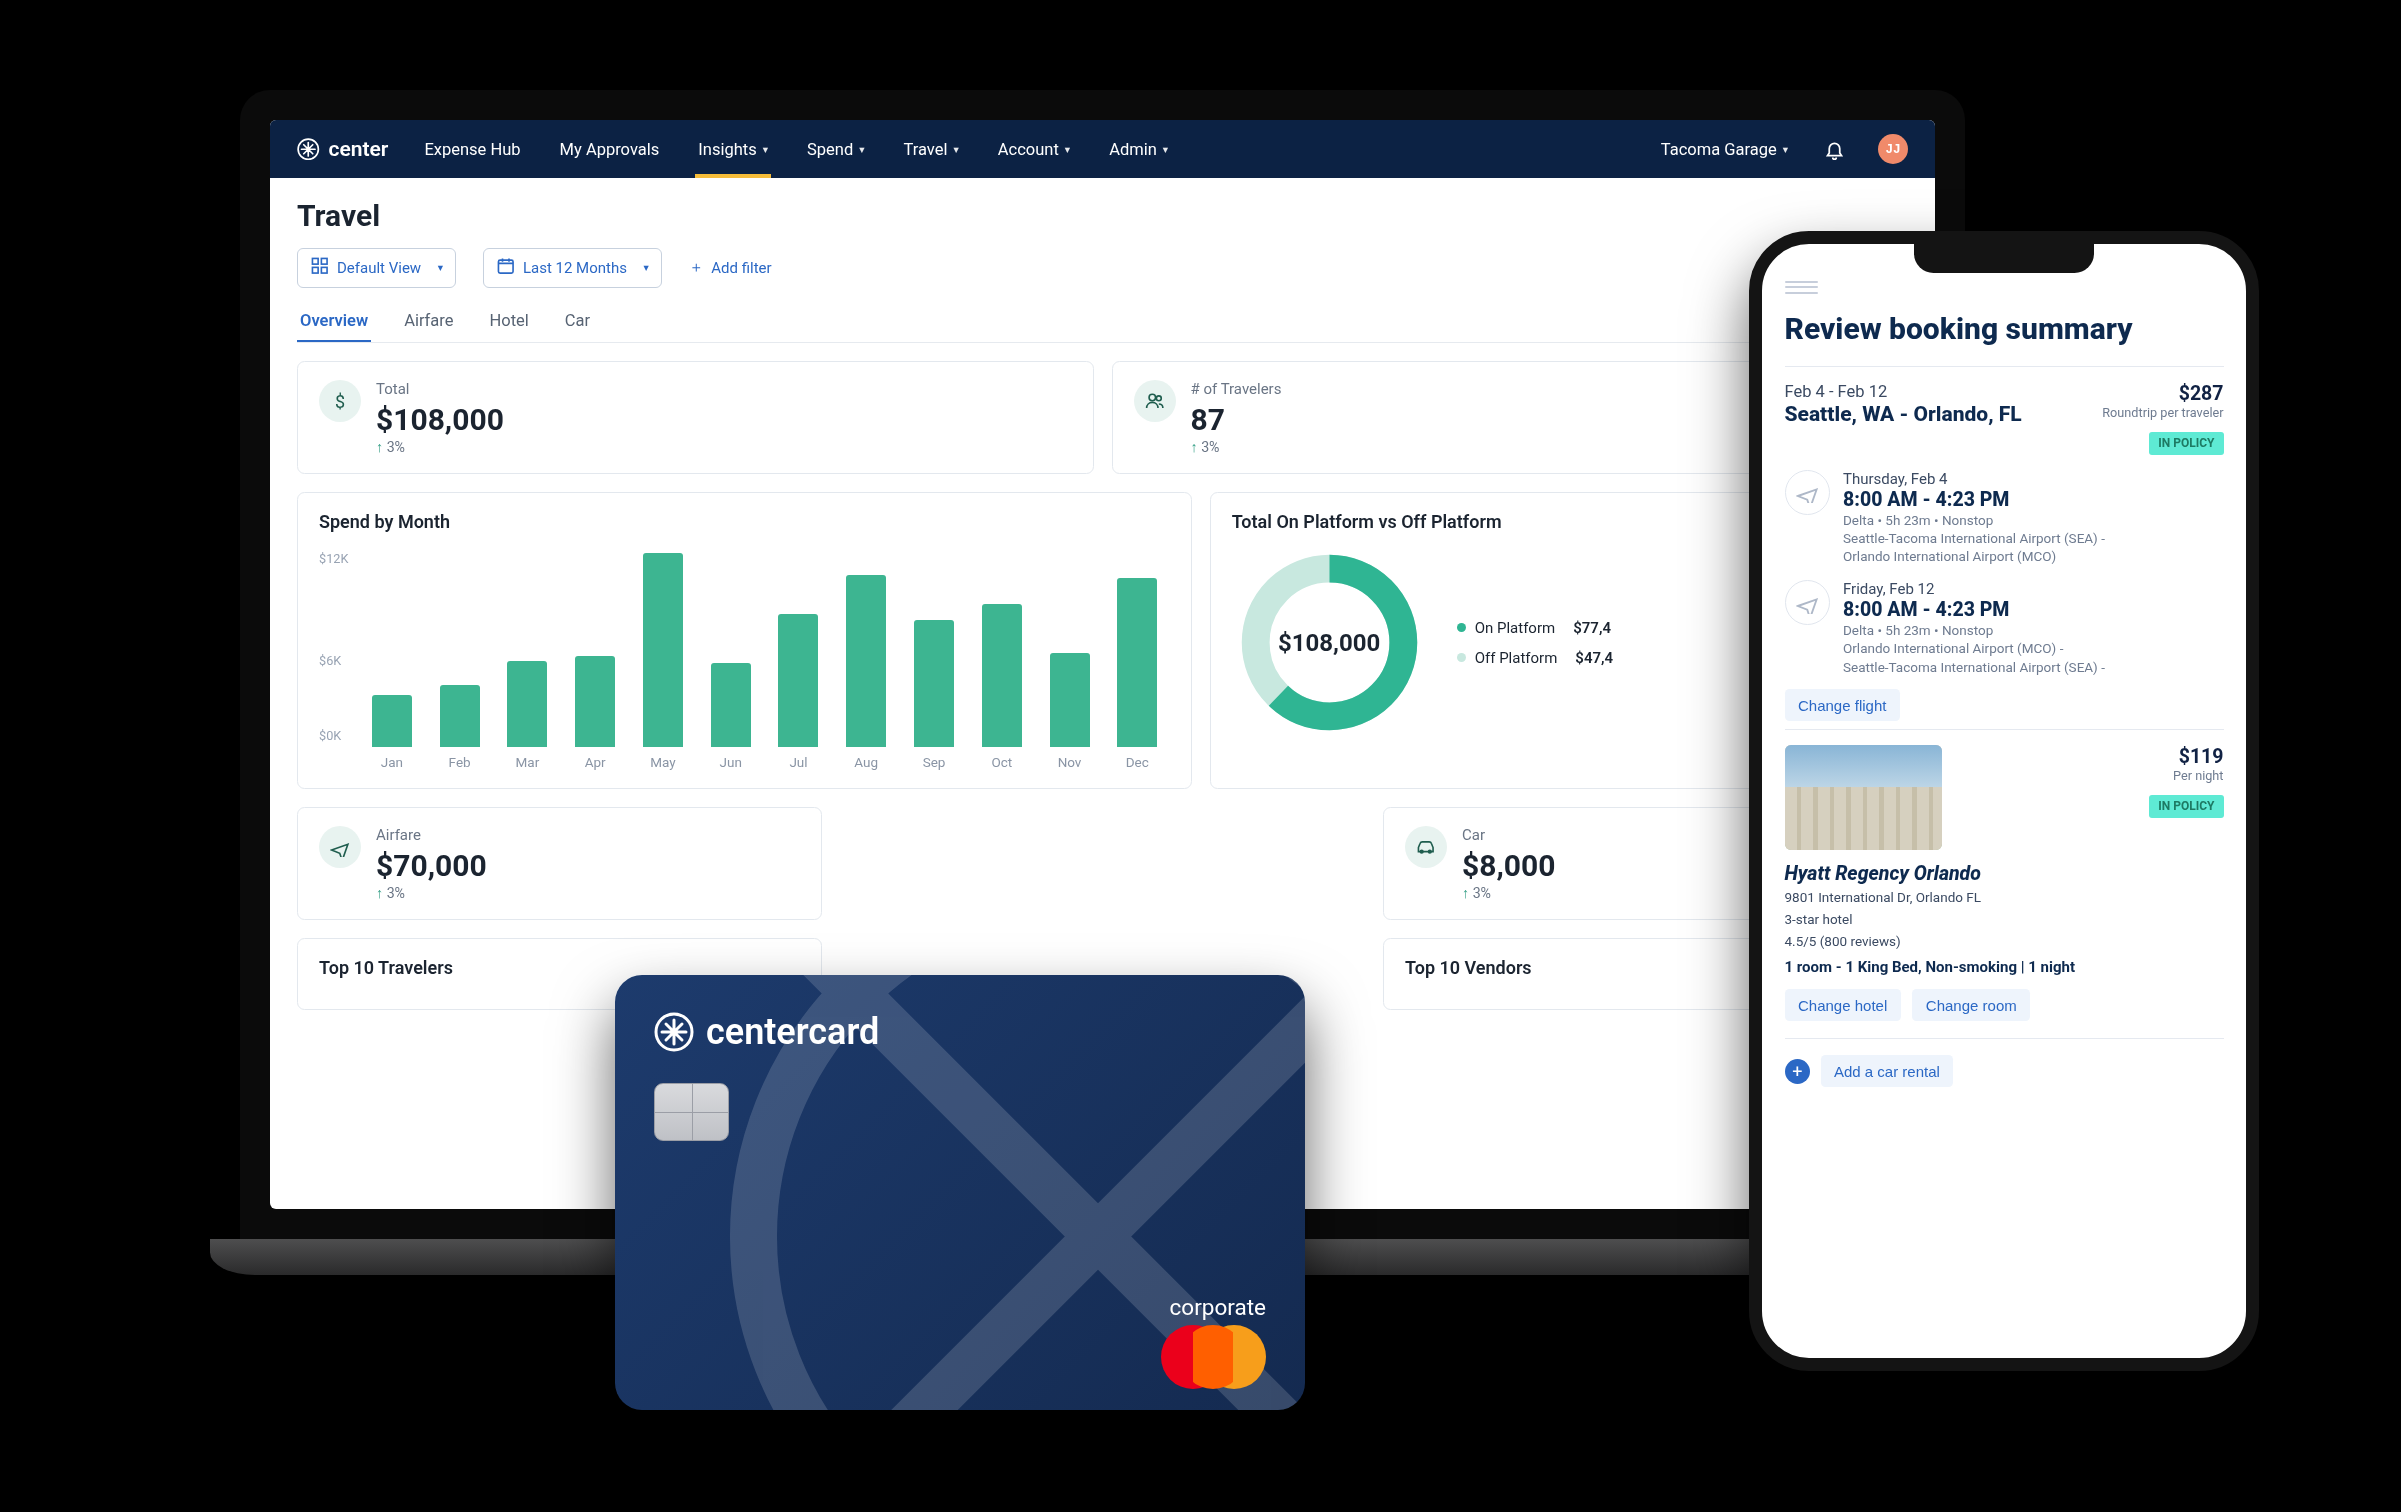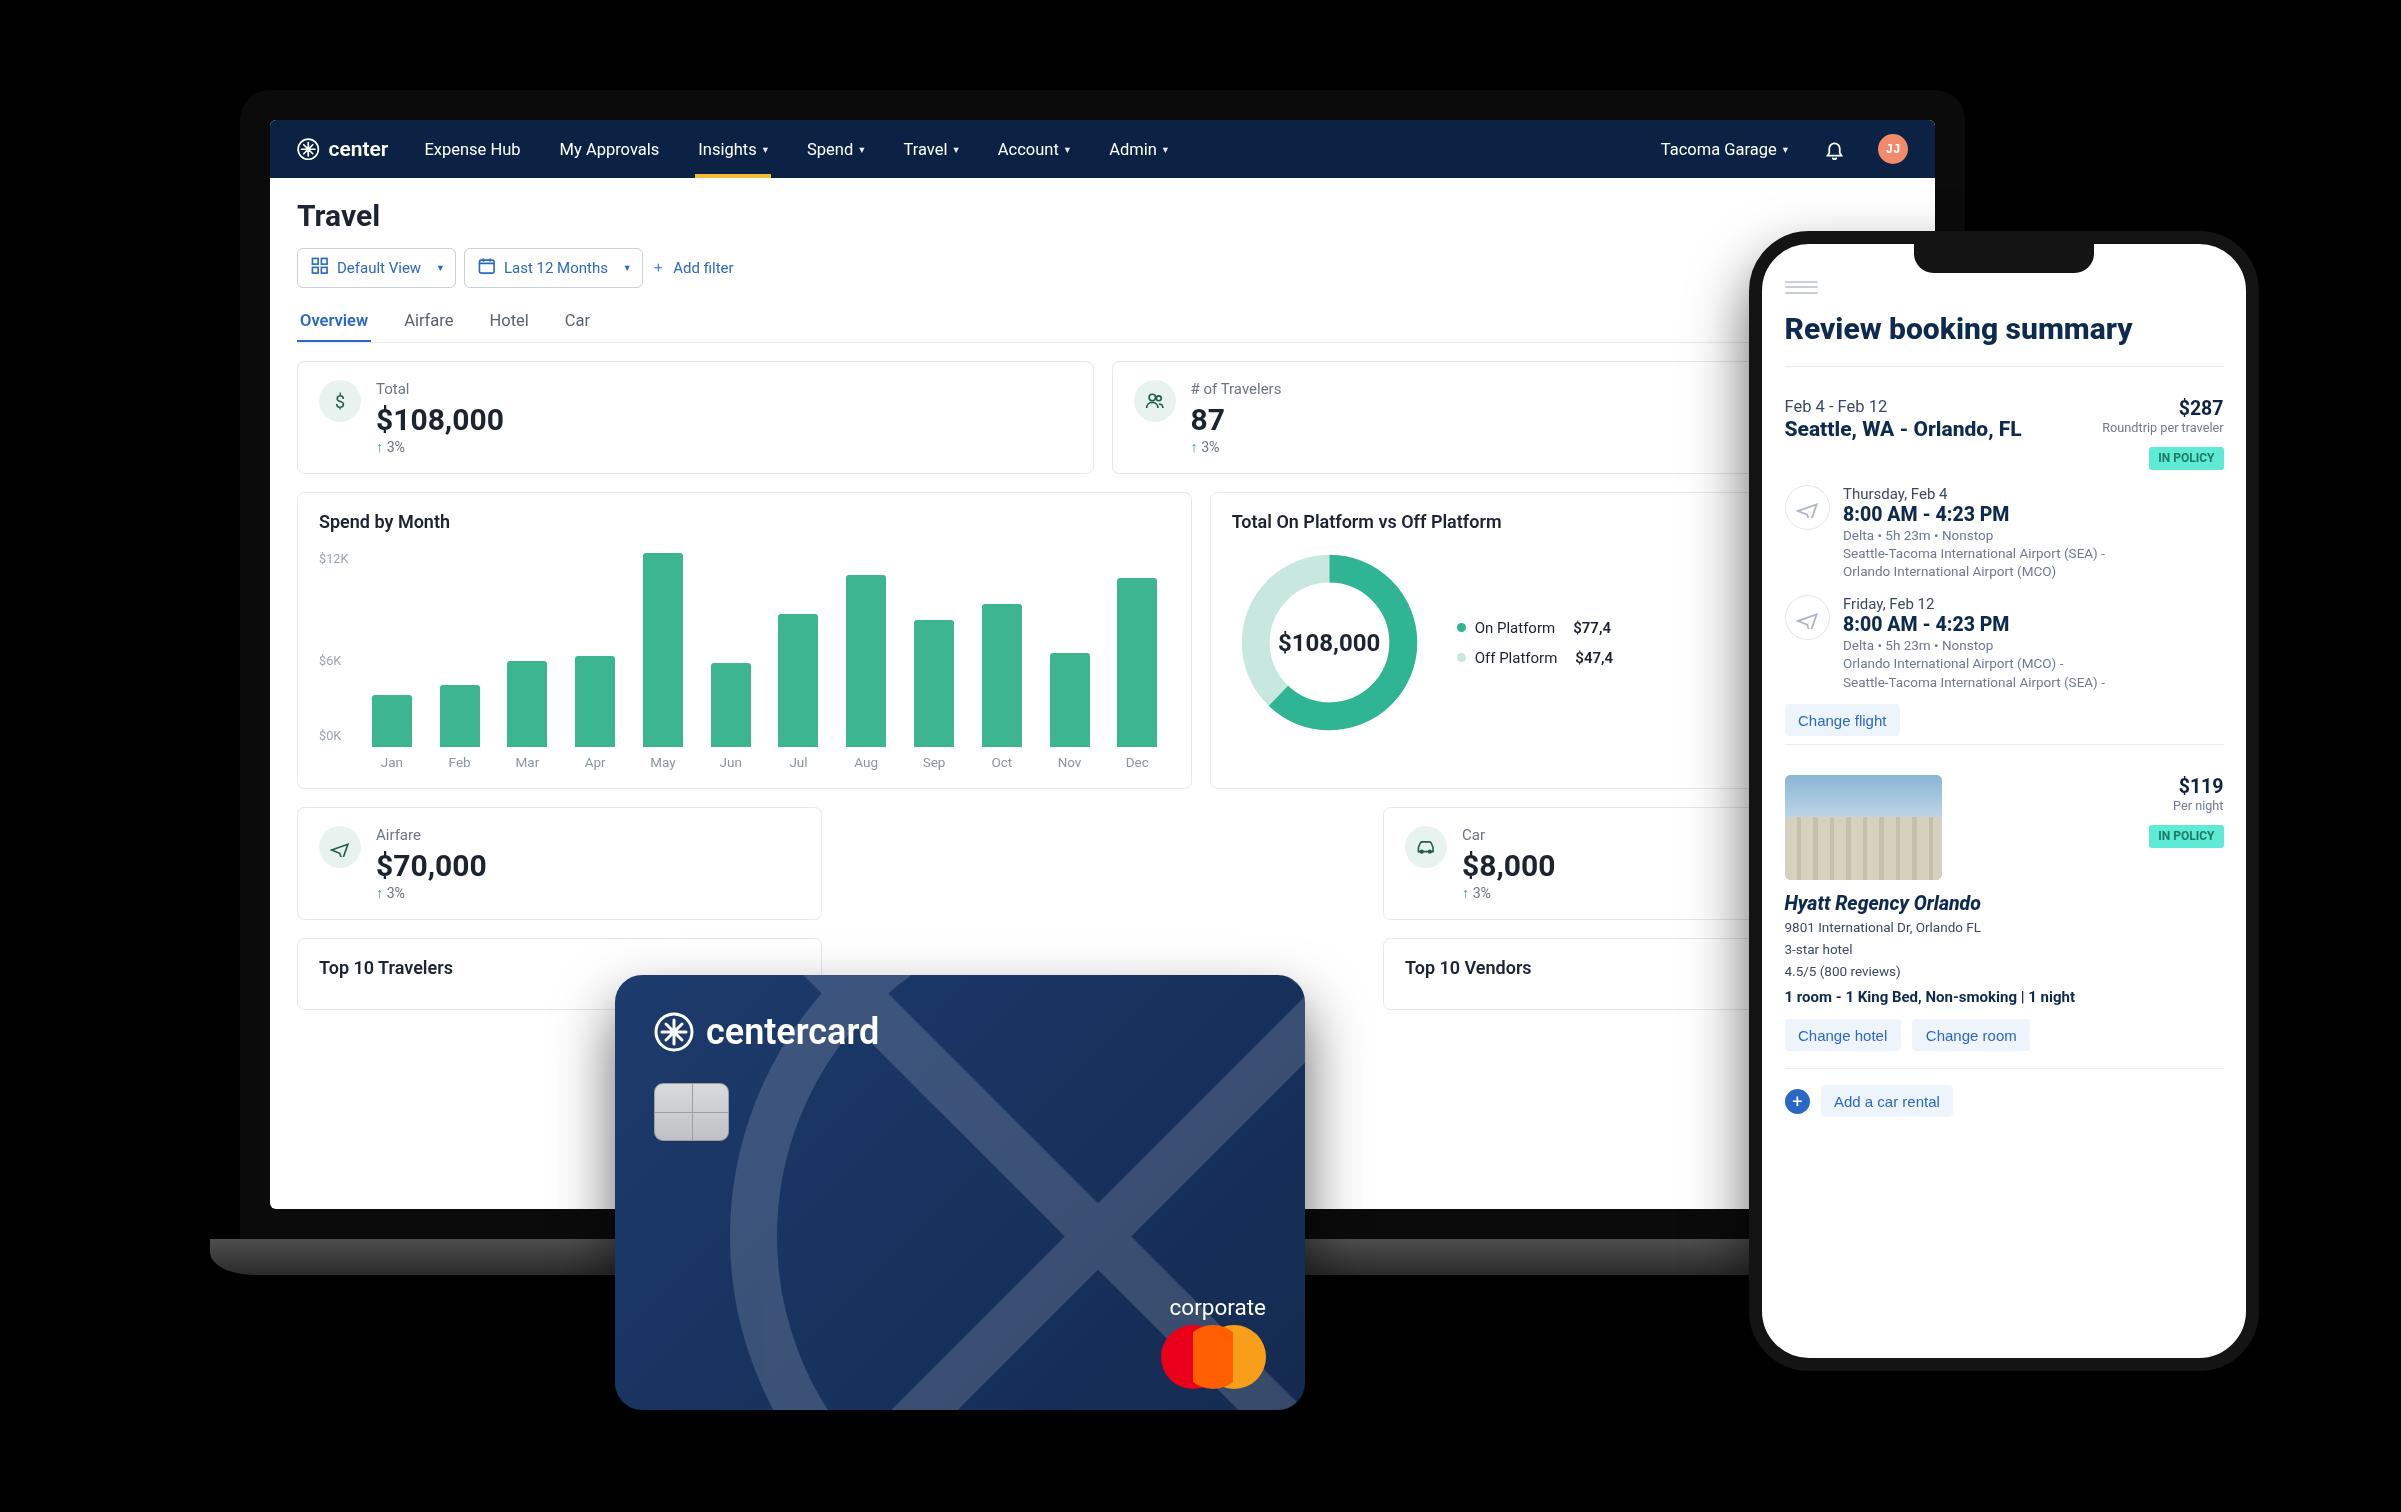--- a/index.html
+++ b/index.html
@@ -18,21 +18,21 @@
   .topnav .spacer { flex:1; }
   .nav-item { display:flex; align-items:center; gap:6px; cursor:pointer; padding:0 3px; height:58px; position:relative;}
   .nav-item .chev { font-size:10.5px; opacity:.9; }
   .nav-item.active::after { content:""; position:absolute; bottom:0; left:0; right:0; height:3.7px; background:#f6bd3a; }
   .bell-icon { width:21px; height:21px; }
   .avatar { width:30px; height:30px; border-radius:50%; background:#f08a6a; display:flex; align-items:center; justify-content:center; font-size:12.7px; font-weight:600; color:#fff;font-family:Liberation Mono, monospace;}
 
   
   .page { padding:19.5px 27px 27px; color:#1b2430; }
   .page-title { font-size:30px; font-weight:700; margin-bottom:15px; }
-  .filters { display:flex; align-items:center; gap:8px; margin-bottom:15px; }
+  .filters { display:flex; align-items:center; gap:27px; margin-bottom:15px; }
   .pill { display:flex; align-items:center; gap:7.5px; border:0.7px solid #c7d1de; border-radius:6px; padding:7.5px 12px; font-size:15px; color:#2b68c5; cursor:pointer; }
   .pill .chev { color:#2b68c5; font-size:10.5px; margin-left:9px;}
   .addfilter { color:#2b68c5; font-size:15px; display:flex; align-items:center; gap:7.5px; cursor:pointer;}
 
   .tabs { display:flex; gap:30px; border-bottom:0.7px solid #e6eaef; font-size:16.5px; }
   .tab { padding:7.5px 3px 10.5px; cursor:pointer; color:#576373;}
   .tab.active { color:#2b68c5; border-bottom:2.2px solid #2b68c5; font-weight:600;}
 
   
   .row { display:flex; gap:18px; margin-top:18px;}
@@ -90,21 +90,21 @@
   .bg-x svg{width:180%;height:180%;position:absolute;left:-20%;top:-30%;}
 
   
   .phone { position:absolute; right:142px; top:231px; width:510px; height:1140px; background:#fff; border:13.5px solid #141414; border-radius:60px; box-shadow:0 30px 60px rgba(0,0,0,.6); overflow:hidden;}
   .notch { position:absolute; top:0; left:50%; transform:translateX(-50%); width:180px; height:28.5px; background:#141414; border-radius:0 0 19.5px 19.5px; z-index:5;}
   .phone-inner { padding:37px 22.5px 22.5px; color:#112244; font-size:16.5px; height:100%; overflow:hidden;}
   .hamb { width:33px; height:13.5px; position:relative;}
   .hamb span { position:absolute; left:0; right:0; height:2.2px; background:#c7cedb; border-radius:1.5px;}
   .hamb span:nth-child(1){top:0;} .hamb span:nth-child(2){top:5.2px;} .hamb span:nth-child(3){top:10.5px;}
   .ph-title { font-size:30px; font-weight:800; color:#0e2a4f; margin:16.5px 0 19.5px;}
-  .ph-sec { border-top:0.7px solid #e5e9f0; padding-top:30px; margin-top:7.5px;}
+  .ph-sec { border-top:0.7px solid #e5e9f0; padding-top:15px; margin-top:7.5px;}
   .ph-row { display:flex; justify-content:space-between; align-items:flex-start; gap:12px;}
   .ph-dates { font-size:16.5px; color:#3b4a62;}
   .ph-route { font-size:21px; font-weight:800; color:#0e2a4f; margin-top:1.5px;}
   .ph-price { font-size:19.5px; font-weight:700; text-align:right;}
   .ph-price .sub { display:block; font-size:12.7px; font-weight:400; color:#6e7b90;}
   .badge { display:inline-block; background:#5eead4; color:#1d7a63; font-weight:700; font-size:12px; padding:4.5px 9px; border-radius:3px; margin-top:12px;}
   .flight-seg { display:flex; gap:13.5px; margin-top:15px;}
   .seg-icon { width:45px; height:45px; border-radius:50%; border:0.7px solid #e1e6ee; display:flex; align-items:center; justify-content:center; flex:0 0 auto; color:#aeb8c8;}
   .seg-body { flex:1;}
   .seg-day { font-size:15px; color:#3b4a62;}

